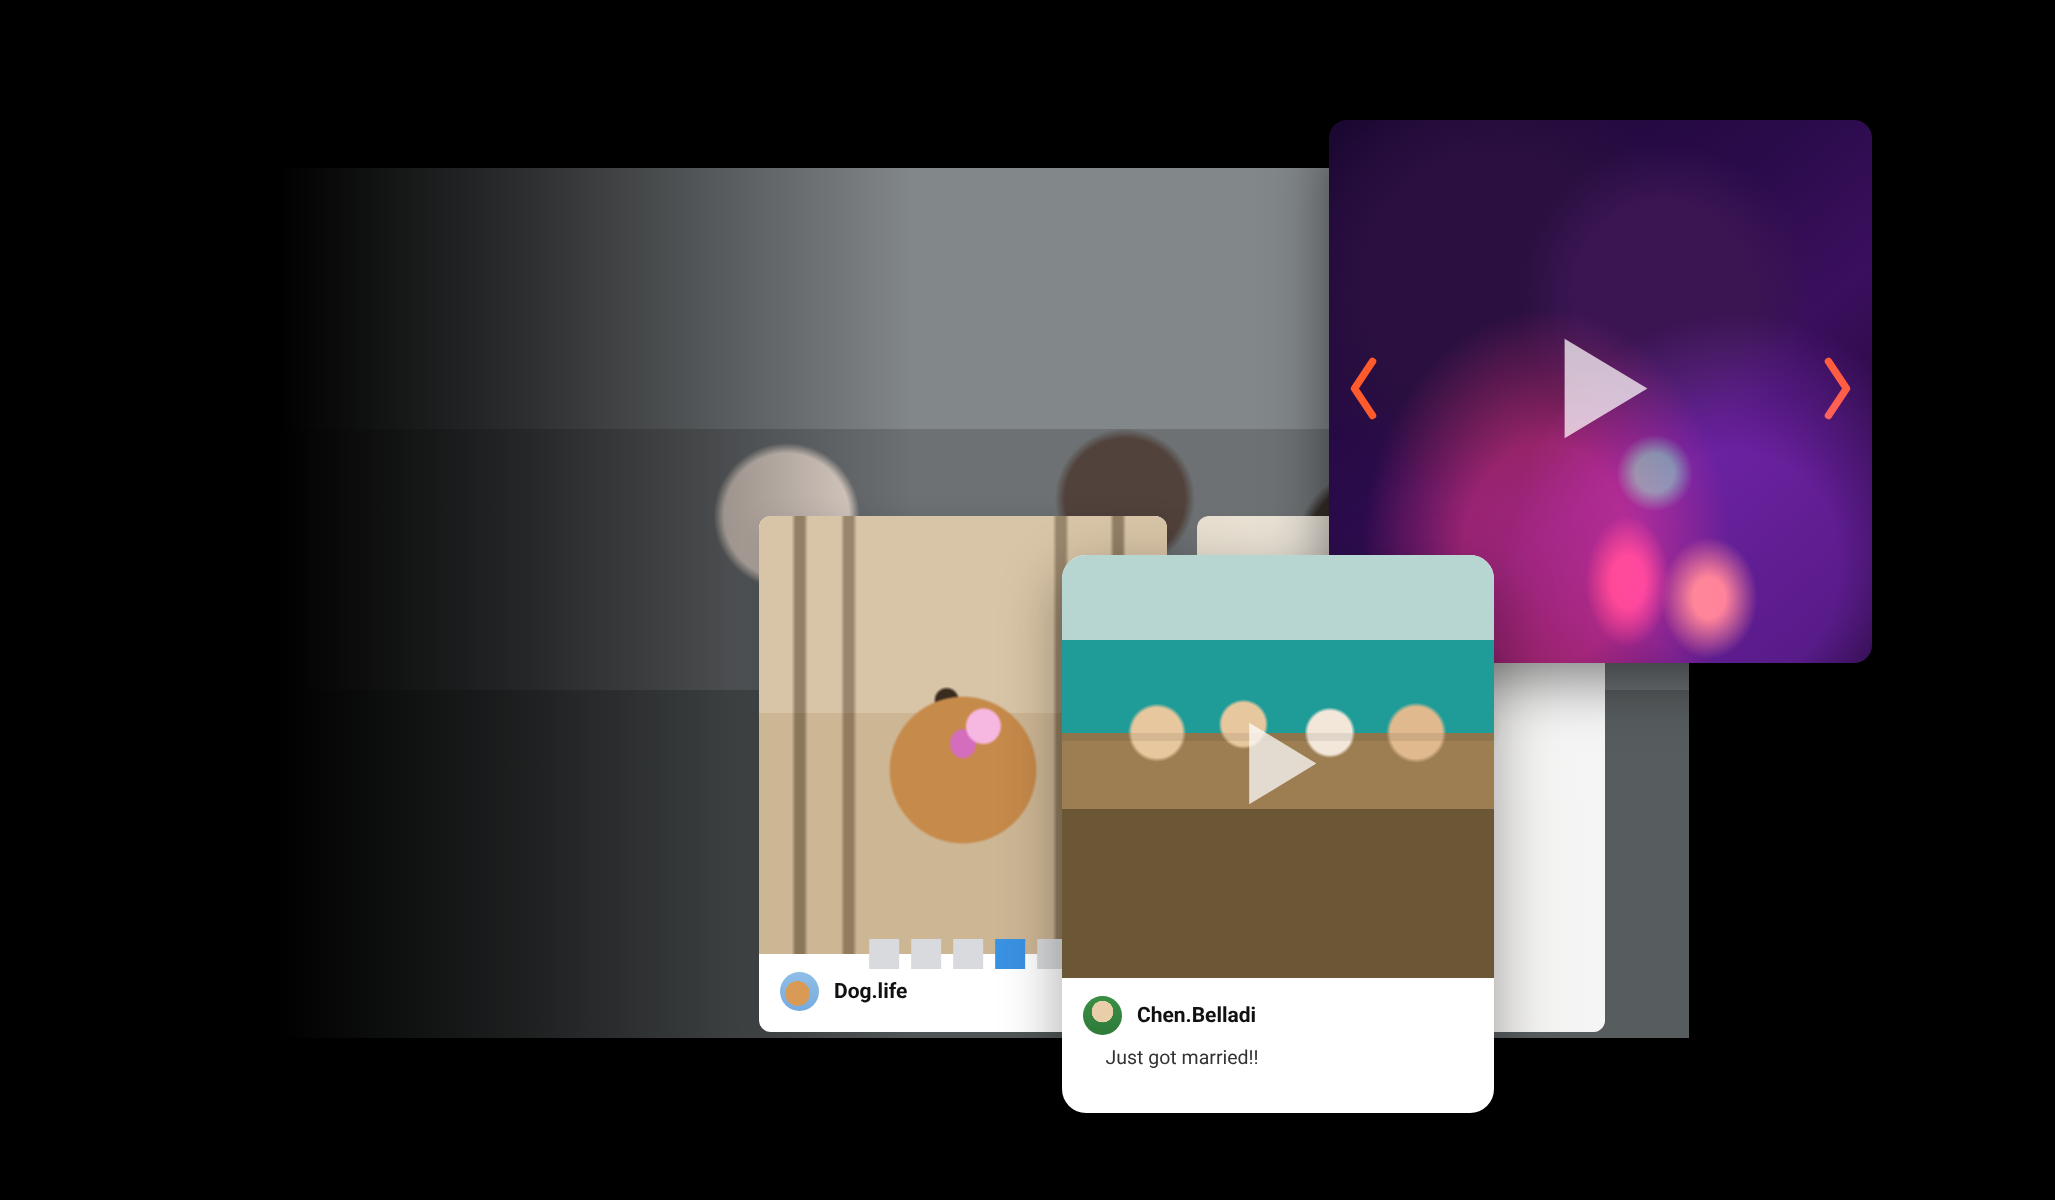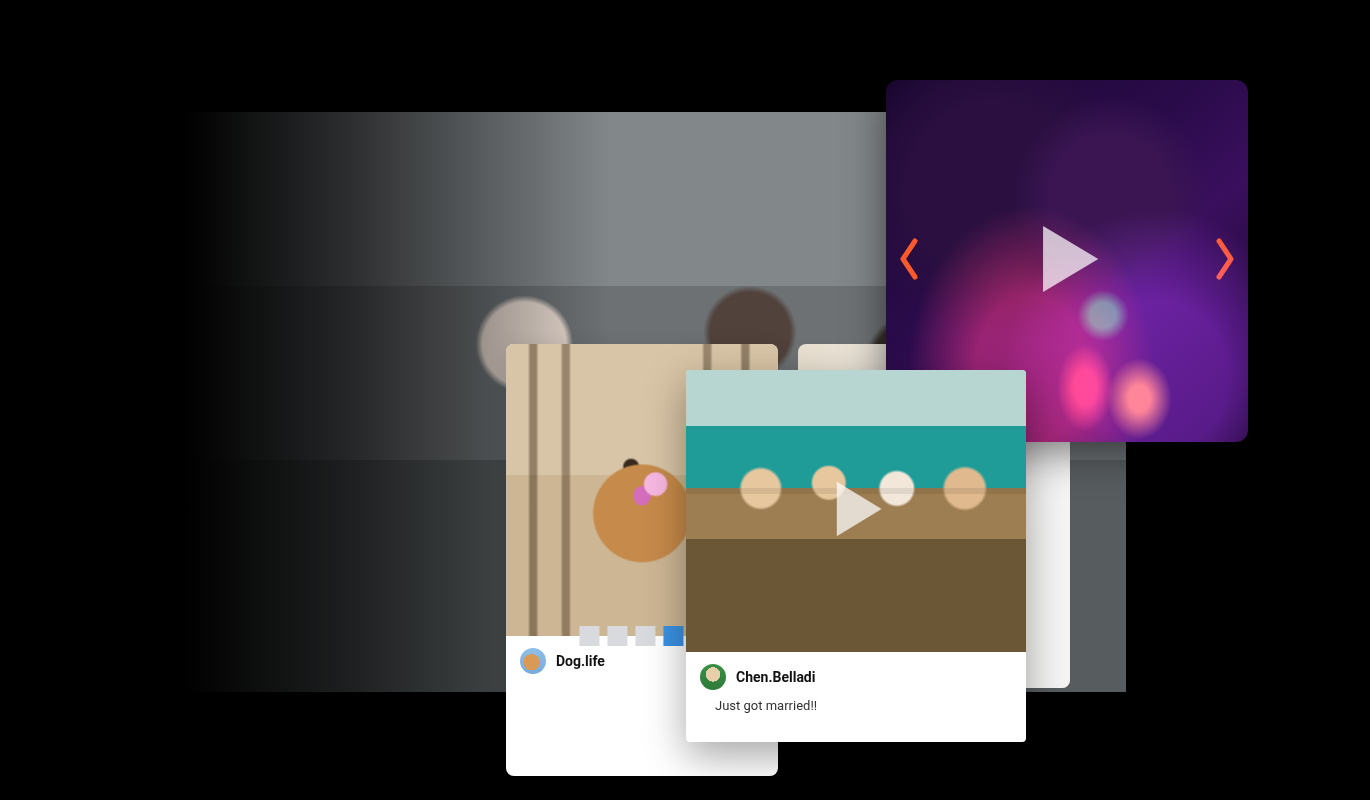--- a/index.html
+++ b/index.html
@@ -65,21 +65,21 @@
   }
   .card-left::after{
     content:"";
     position:absolute; inset:0;
     background: linear-gradient(90deg, #000 0%, rgba(0,0,0,.65) 18%, rgba(0,0,0,0) 45%);
   }
 
   
   .card-center {
     left: 320px; top: 232px;
-    width: 272px; height: 432px;
+    width: 272px; height: 344px;
   }
   .card-center .photo {
     width: 100%; height: 292px;
     position: relative;
     background:
       radial-gradient(ellipse at 55% 48%, #f6b7e0 0 5%, transparent 6%),
       radial-gradient(ellipse at 50% 52%, #d36dbc 0 4%, transparent 5%),
       radial-gradient(circle at 50% 58%, #c68a4a 0 22%, transparent 23%),
       radial-gradient(circle at 46% 42%, #3a2b1f 0 3%, transparent 4%),
       linear-gradient(#d8c4a6 0 45%, #cdb694 45% 100%);
@@ -177,23 +177,23 @@
     cursor: pointer;
   }
   .nav-left  { left: 6px; }
   .nav-right { right: 6px; }
   .nav-arrow svg { width: 24px; height: 44px; }
   .nav-arrow svg path { stroke: #ff5a2b; stroke-width: 5; fill: none; stroke-linecap: round; stroke-linejoin: round; }
 
   
   .post-card {
     position: absolute;
-    left: 686px; top: 370px;
-    width: 340px; height: 372px;
-    border-radius: 4px;
+    left: 708px; top: 370px;
+    width: 288px; height: 372px;
+    border-radius: 16px;
     background: #fff;
     box-shadow: 0 14px 40px rgba(0,0,0,.35);
     overflow: hidden;
   }
   .post-card .photo {
     width: 100%; height: 282px;
     background:
       radial-gradient(circle at 22% 42%, #e7c79e 0 6%, transparent 7%),
       radial-gradient(circle at 42% 40%, #e7c79e 0 6%, transparent 7%),
       radial-gradient(circle at 62% 42%, #f3e7da 0 6%, transparent 7%),

